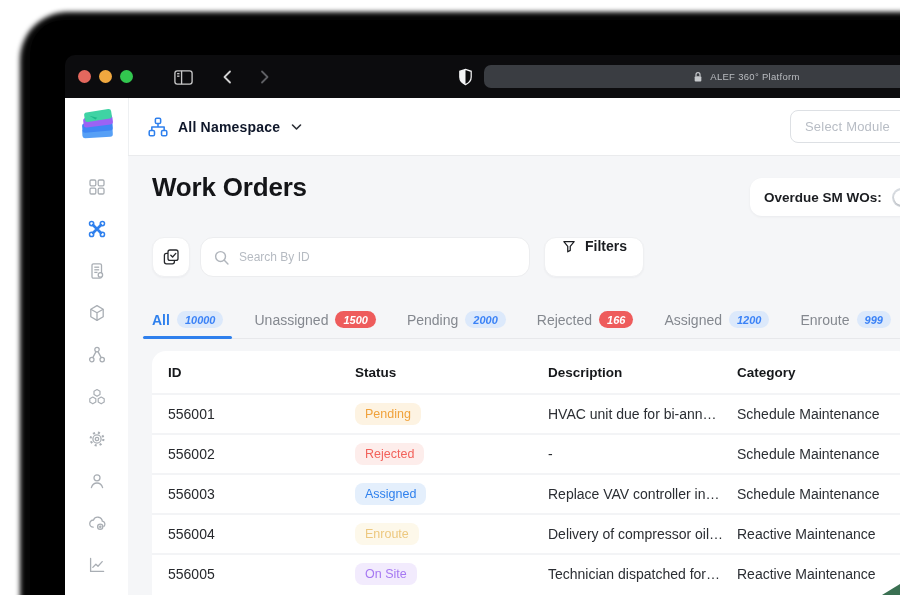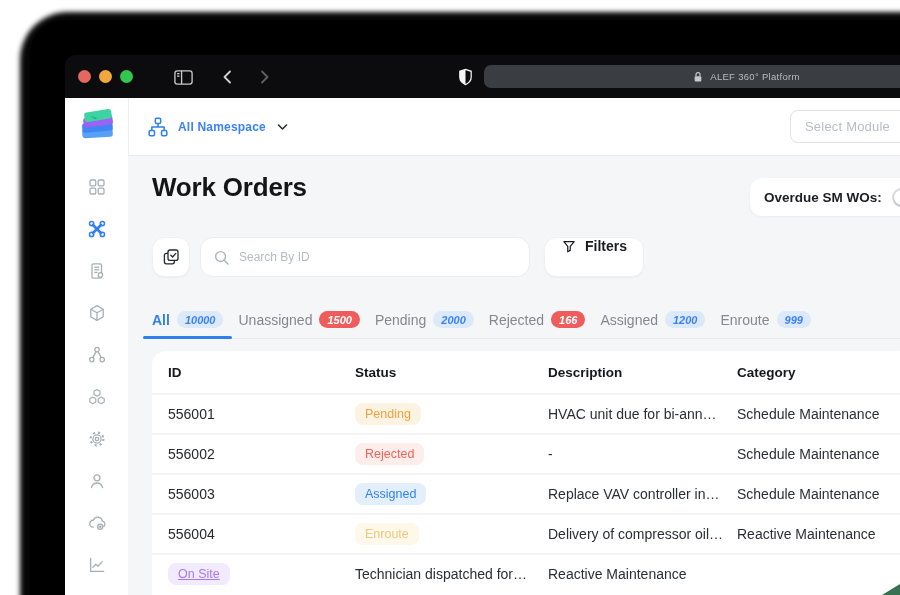--- a/index.html
+++ b/index.html
@@ -33,21 +33,21 @@
           color:#b9bcc0; font-size:9.5px; letter-spacing:.3px; }
 
   .app { position:absolute; left:0; top:43px; width:835px; height:497px; background:#fff; }
 
   
   .app-header { position:absolute; left:0; top:0; width:100%; height:57px; background:#fff; }
   .logo { position:absolute; left:12px; top:8px; }
   .hdr-divider { position:absolute; left:63px; top:0; width:1px; height:57px; background:#eef0f2; }
   .ns { position:absolute; left:82px; top:0; height:57px; display:flex; align-items:center;
         gap:9px; cursor:pointer; }
-  .ns-label { font-size:12px; font-weight:700; color:#3b82f6; letter-spacing:.2px; }
+  .ns-label { font-size:14px; font-weight:700; color:#0f172a; letter-spacing:.2px; }
   .ns-chev { color:#2a2e35; font-size:11px; margin-left:2px; }
   .module-select { position:absolute; left:725px; top:12px; width:160px; height:33px;
                    border:1px solid #dde0e4; border-radius:8px; background:#fff;
                    color:#b8bdc5; font-size:13px; line-height:31px; padding-left:14px;
                    letter-spacing:.2px; }
 
   
   .app-body { position:absolute; left:0; top:57px; width:835px; height:440px; display:flex; }
   .side { width:63px; background:#fff; display:flex; flex-direction:column;
           align-items:center; padding-top:22px; gap:22px; }
@@ -77,21 +77,21 @@
   .search input { border:none; outline:none; flex:1; font-size:12px; color:#30343a;
                   font-family:"Liberation Sans",sans-serif; background:transparent; }
   .search input::placeholder { color:#b6bbc2; }
   .btn-filters { position:absolute; left:416px; top:81px; height:40px; padding:0 16px;
                  background:#fff; border:1px solid #eff0f2; border-radius:12px; display:flex;
                  gap:8px; font-size:14px; font-weight:700; color:#1b1d21;
                  cursor:pointer; box-shadow:0 1px 2px rgba(20,20,40,.04); }
 
   
   .tabs { position:absolute; left:24px; top:145px; right:0; height:38px; display:flex;
-          align-items:center; gap:15px; border-bottom:1px solid #e7e8eb; }
+          align-items:center; gap:31px; border-bottom:1px solid #e7e8eb; }
   .tab { position:relative; display:flex; align-items:center; gap:7px; height:100%;
          font-size:14px; color:#84888f; cursor:pointer; white-space:nowrap; }
   .tab.active { color:#2f80ed; font-weight:700; }
   .tab.active::after { content:""; position:absolute; left:-9px; right:-9px; bottom:-1px;
                        height:3px; border-radius:3px; background:#2f80ed; }
   .badge { padding:2.5px 8px; border-radius:10px; font-size:11px; font-weight:700;font-style:italic; }
   .badge.blue { background:#dce9fb; color:#3b82f6; }
   .badge.red { background:#ee5c5c; color:#fff; }
 
   
@@ -100,21 +100,21 @@
   .trow { display:grid; grid-template-columns:187px 193px 189px 1fr; align-items:center;
           padding-left:16px; }
   .thead { height:42px; font-size:13.5px; font-weight:700; color:#16181b; }
   .tr { height:40px; font-size:14px; color:#2b2e33; border-top:2px solid #f3f4f6; cursor:pointer; }
   .tr .id { color:#26282c; }
   .pill { display:inline-block; padding:4px 10px; border-radius:8px; font-size:12.5px; }
   .st-pending  { color:#f0a23c; background:#fdf3e2; }
   .st-rejected { color:#f2625b; background:#fdedeb; }
   .st-assigned { color:#2f80ed; background:#e4effc; }
   .st-enroute  { color:#edc87f; background:#fdf8ea; }
-  .st-onsite   { color:#a678f2; background:#f2ebfd;text-decoration:underline; }
+  .st-onsite   { color:#a678f2; background:#f2ebfd; }
 
   .corner-accent { position:absolute; right:0; bottom:0; width:18px; height:11px;
                    background:#3a7052; clip-path:polygon(100% 0,100% 100%,0 100%); }
 
   svg { display:block; }
 </style>
 </head>
 <body>
 
 <div class="stage">
@@ -367,20 +367,21 @@
               <div>Replace VAV controller in…</div>
               <div>Schedule Maintenance</div>
             </div>
             <div class="trow tr">
               <div class="id">556004</div>
               <div><span class="pill st-enroute">Enroute</span></div>
               <div>Delivery of compressor oil…</div>
               <div>Reactive Maintenance</div>
             </div>
             <div class="trow tr">
+              <div class="id">556005</div>
               <div><span class="pill st-onsite">On Site</span></div>
               <div>Technician dispatched for…</div>
               <div>Reactive Maintenance</div>
             </div>
           </div>
         </div>
       </div>
     </div>
   </div>
 

